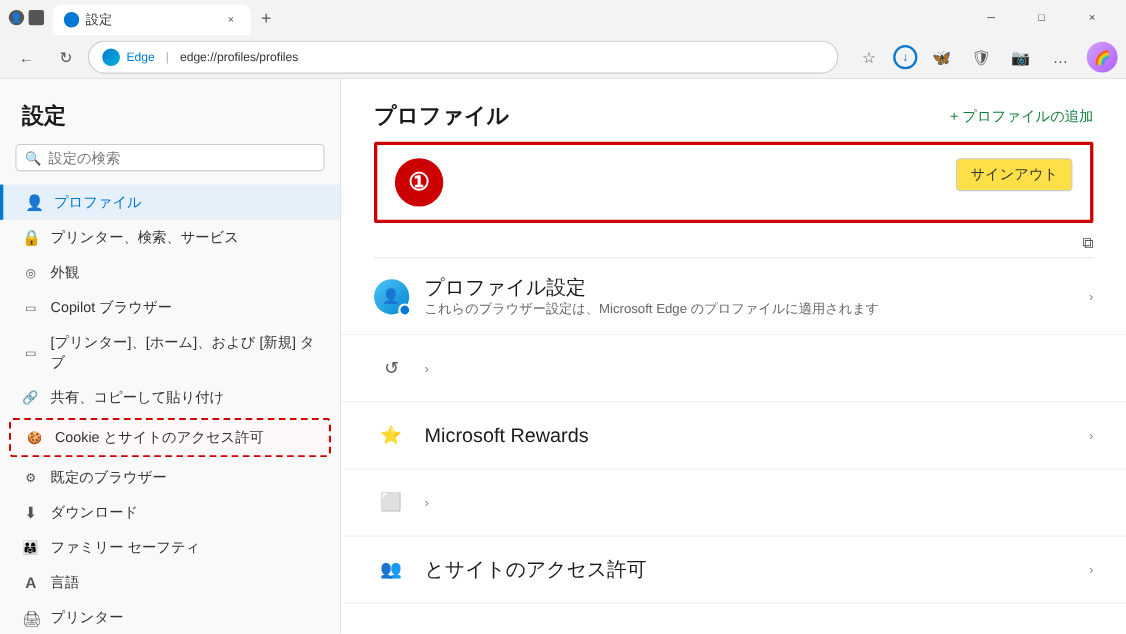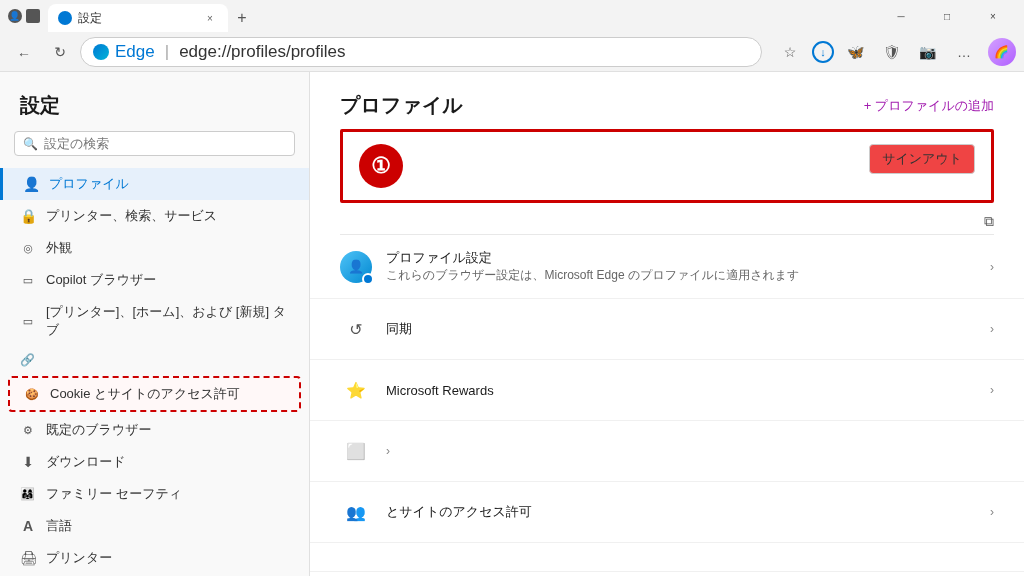--- a/index.html
+++ b/index.html
@@ -90,21 +90,21 @@
       padding: 0 12px;
       gap: 6px;
     }
     .address-edge-icon {
       width: 16px; height: 16px;
       background: linear-gradient(135deg, #0078d4, #00b4d8);
       border-radius: 50%;
       flex-shrink: 0;
     }
     .address-text {
-      font-size: 17px;
+      font-size: 11px;
       color: #333;
     }
     .address-actions {
       display: flex; gap: 4px; margin-left: 8px;
     }
     .addr-btn {
       width: 32px; height: 32px;
       border-radius: 4px;
       display: flex; align-items: center; justify-content: center;
       font-size: 14px; color: #555;
@@ -205,21 +205,21 @@
     .content-title {
       font-size: 20px;
       font-weight: 600;
       color: #1a1a1a;
     }
     .add-profile-btn {
       display: flex;
       align-items: center;
       gap: 4px;
       font-size: 13px;
-      color: #a21caf;
+      color: #15803d;
       cursor: pointer;
     }
 
     
     .annotation-box {
       margin: 0 30px 10px;
       border: 3px solid #cc0000;
       background: rgba(255,255,255,0.97);
       display: flex;
       align-items: center;
@@ -238,21 +238,21 @@
       flex-shrink: 0;
     }
     .annotation-text {
       font-size: 26px;
       font-weight: bold;
       color: #111;
       line-height: 1.3;
     }
     .signout-btn {
       margin-left: auto;
-      background: #ef4444;
+      background: #fde047;
       border: 1px solid #ccc;
       border-radius: 4px;
       padding: 5px 12px;
       font-size: 13px;
       cursor: pointer;
       color: #333;
       flex-shrink: 0;
       align-self: flex-start;
     }
 
@@ -283,21 +283,21 @@
     }
     .si-icon {
       width: 32px; height: 32px;
       display: flex; align-items: center; justify-content: center;
       font-size: 16px;
       color: #555;
       flex-shrink: 0;
     }
     .si-text { flex: 1; }
     .si-title {
-      font-size: 13px;
+      font-size: 18px;
       font-weight: 500;
       color: #1a1a1a;
     }
     .si-desc {
       font-size: 12px;
       color: #666;
     }
     .si-chevron {
       font-size: 12px;
       color: #888;
@@ -413,20 +413,21 @@
     <div class="sidebar-item">
       <span class="s-icon" style="font-size:11px;">▭</span>
       <span>Copilot ブラウザー</span>
     </div>
     <div class="sidebar-item">
       <span class="s-icon" style="font-size:11px;">▭</span>
       <span>[プリンター]、[ホーム]、および [新規] タブ</span>
     </div>
     <div class="sidebar-item">
       <span class="s-icon" style="font-size:12px;">🔗</span>
+      <span>共有、コピーして貼り付け</span>
     </div>
 
     <div style="position:relative;">
       <div class="sidebar-item highlighted" style="border:2px dashed #cc0000;background:#fff8f8;border-radius:4px;margin:2px 8px;padding:7px 14px;">
         <span class="s-icon" style="font-size:11px;">🍪</span>
         <span>Cookie とサイトのアクセス許可</span>
       </div>
 
     </div>
     <div class="sidebar-item">
@@ -487,23 +488,20 @@
       </div>
       <div class="si-text">
         <div class="si-title">プロファイル設定</div>
         <div class="si-desc">これらのブラウザー設定は、Microsoft Edge のプロファイルに適用されます</div>
       </div>
       <span class="si-chevron">›</span>
     </div>
 
     <div class="settings-item">
       <div class="si-icon" style="font-size:16px;">↺</div>
-      <div class="si-text">
-        <div class="si-title">同期</div>
-      </div>
       <span class="si-chevron">›</span>
     </div>
 
     <div class="settings-item">
       <div class="si-icon" style="font-size:16px;">⭐</div>
       <div class="si-text">
         <div class="si-title">Microsoft Rewards</div>
       </div>
       <span class="si-chevron">›</span>
     </div>

